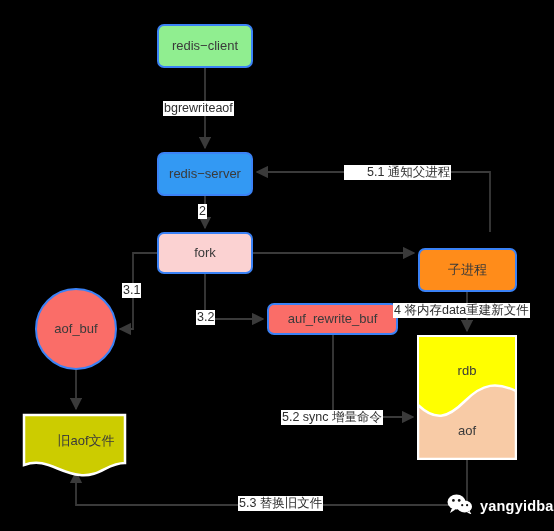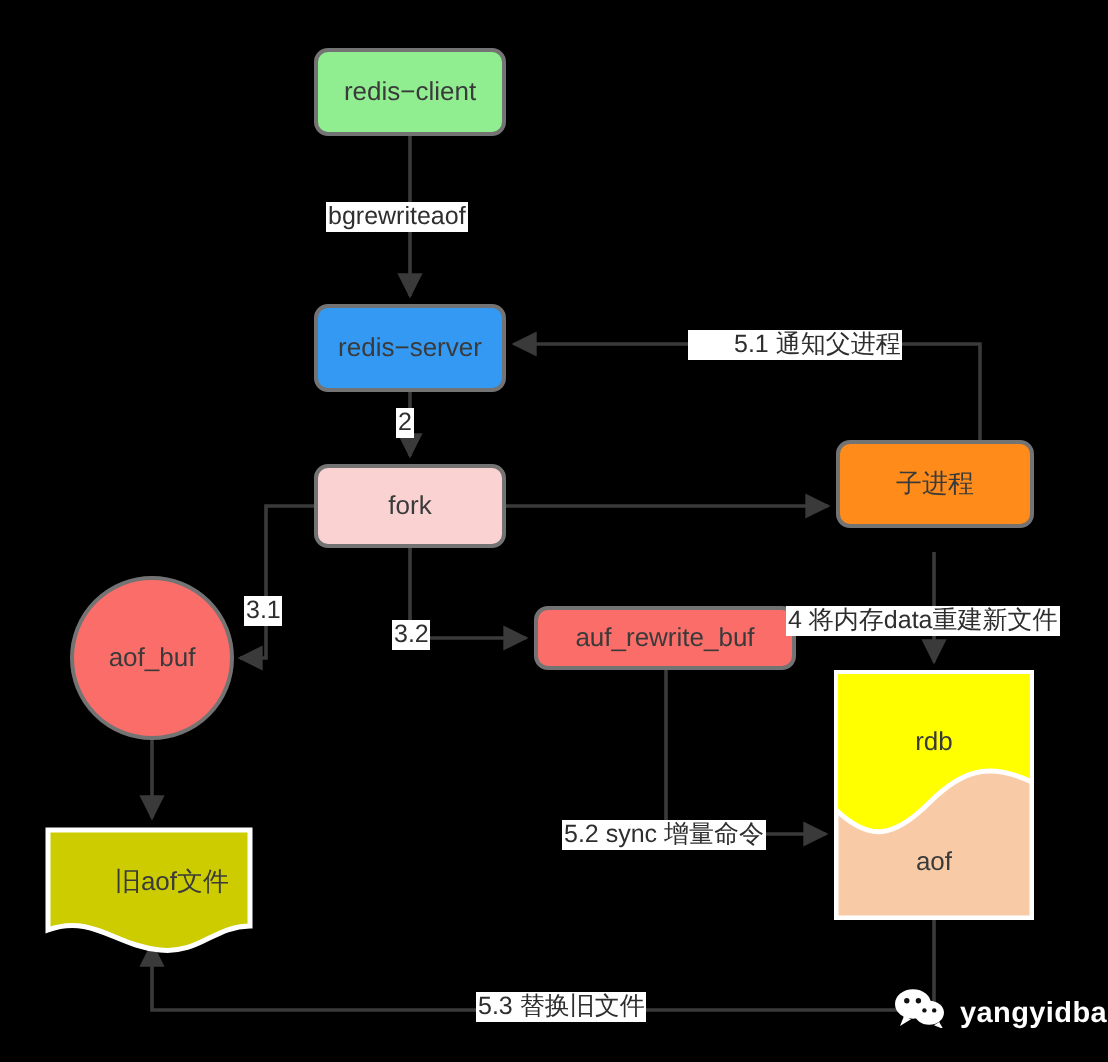--- a/index.html
+++ b/index.html
@@ -24,21 +24,21 @@
   .node {
     position: absolute;
     display: flex;
     align-items: center;
     justify-content: center;
     box-sizing: border-box;
     color: #3a3a3a;
     font-size: 13px;
     line-height: 1.2;
     text-align: center;
-    border: 2px solid #737373;
+    border: 2px solid #3b82f6;
   }
   .rounded { border-radius: 7px; }
   .circle  { border-radius: 50%; }
   .node-label {
     position: relative;
     z-index: 3;
     white-space: nowrap;
   }
   .edge-label {
     position: absolute;
@@ -116,21 +116,21 @@
   </div>
 
   <div class="node rounded" style="left:157px; top:152px; width:96px; height:44px; background:#3399f3;">
     <span class="node-label">redis−server</span>
   </div>
 
   <div class="node rounded" style="left:157px; top:232px; width:96px; height:42px; background:#fbd2d2;">
     <span class="node-label">fork</span>
   </div>
 
-  <div class="node rounded" style="left:418px; top:220px; width:99px; height:44px; background:#ff8c1a;">
+  <div class="node rounded" style="left:418px; top:248px; width:99px; height:44px; background:#ff8c1a;">
     <span class="node-label">子进程</span>
   </div>
 
   <div class="node circle" style="left:35px; top:288px; width:82px; height:82px; background:#fa6d68;">
     <span class="node-label">aof_buf</span>
   </div>
 
   <div class="node rounded" style="left:267px; top:303px; width:131px; height:32px; background:#fa6d68;text-align:right;">
     <span class="node-label">auf_rewrite_buf</span>
   </div>
@@ -149,21 +149,21 @@
     <svg width="105" height="65" viewBox="0 0 105 65">
       <path d="M 2 2 L 103 2 L 103 50 C 85 50, 78 64, 58 62 C 36 60, 24 44, 2 52 Z" fill="#cccc00" stroke="#ffffff" stroke-width="2.5"></path>
     </svg>
     <span class="node-label" style="top:20px;margin-left:23px;">旧aof文件</span>
   </div>
 
   <div class="edge-label" style="left:163px; top:101px;">bgrewriteaof</div>
 
   <div class="edge-label" style="left:198px; top:204px;">2</div>
 
-  <div class="edge-label" style="left:122px; top:298px;">3.1</div>
+  <div class="edge-label" style="left:122px; top:283px;">3.1</div>
 
   <div class="edge-label" style="left:196px; top:310px;">3.2</div>
 
   <div class="edge-label" style="left:393px; top:303px;">4 将内存data重建新文件</div>
 
   <div class="edge-label" style="left:344px; top:165px;padding-left:23px;">5.1 通知父进程</div>
 
   <div class="edge-label" style="left:281px; top:410px;">5.2 sync 增量命令</div>
 
   <div class="edge-label" style="left:238px; top:496px;">5.3 替换旧文件</div>

